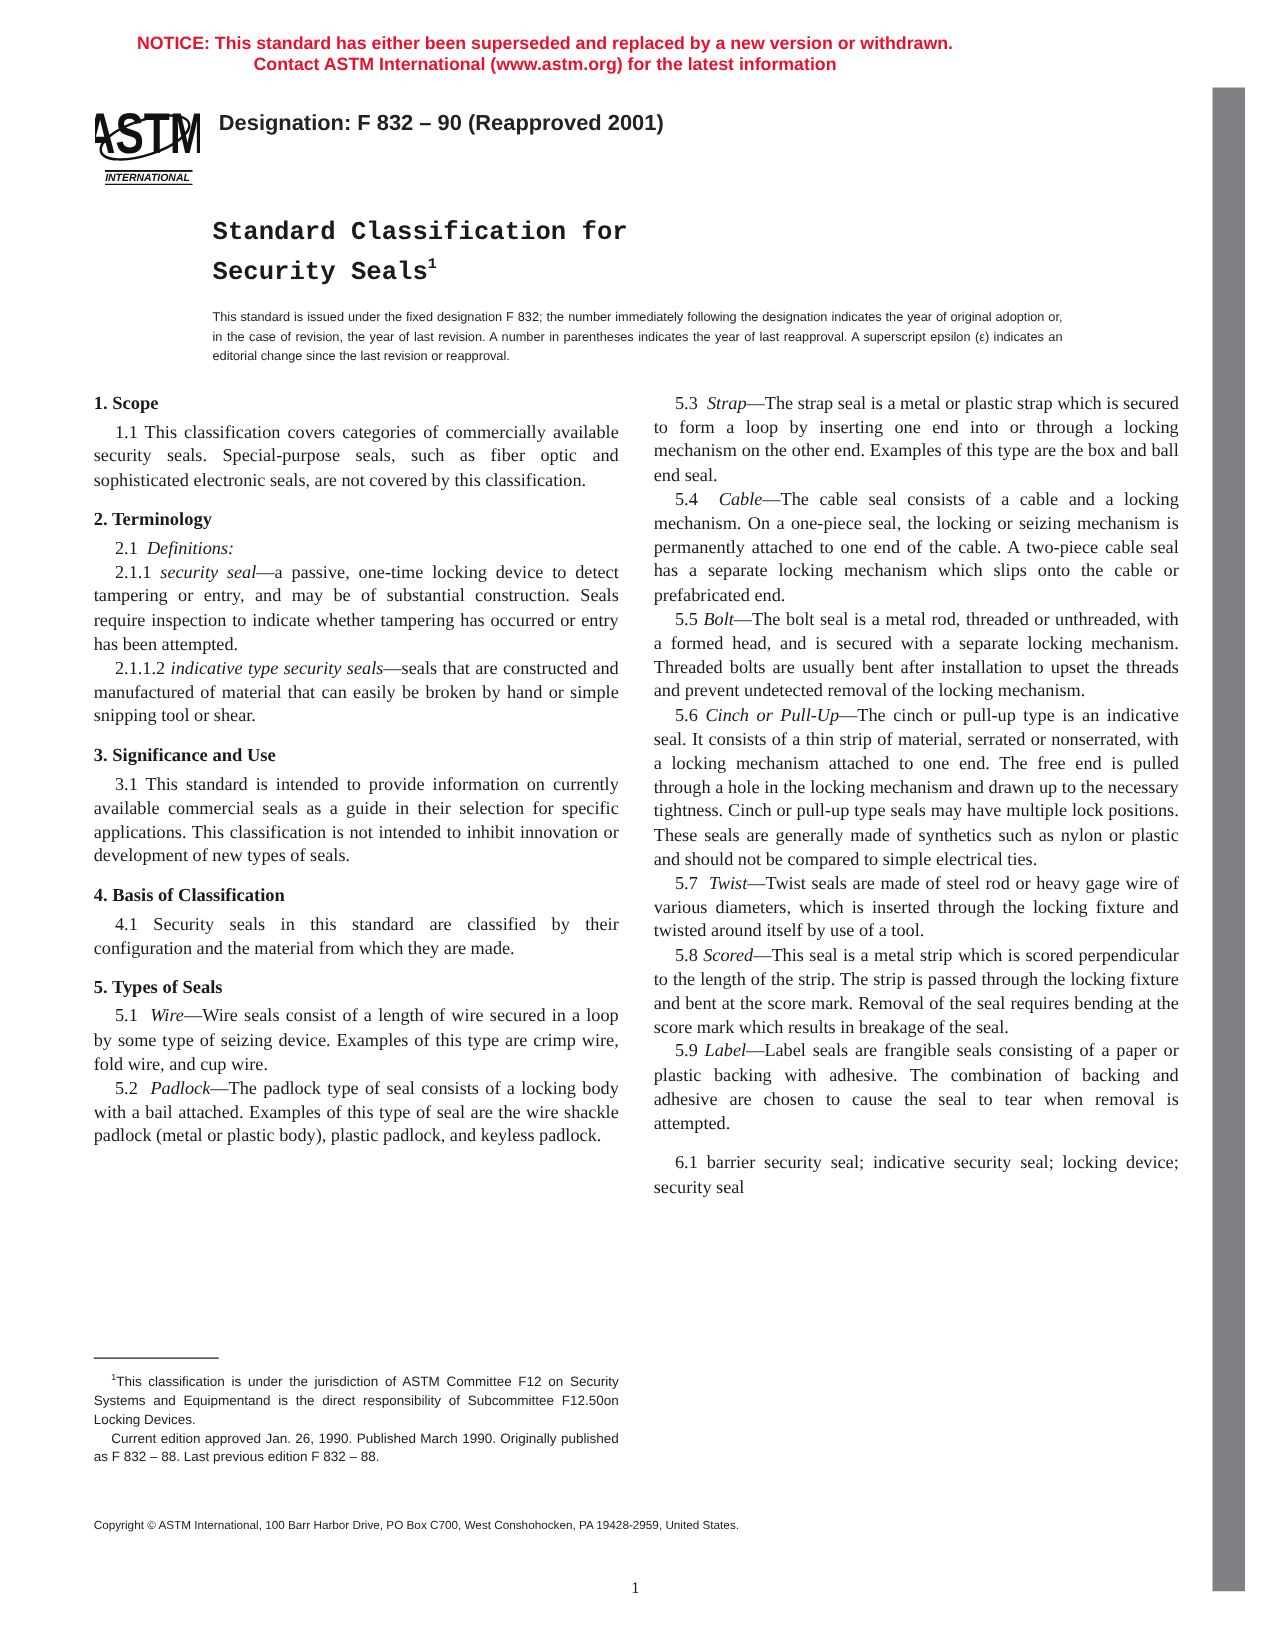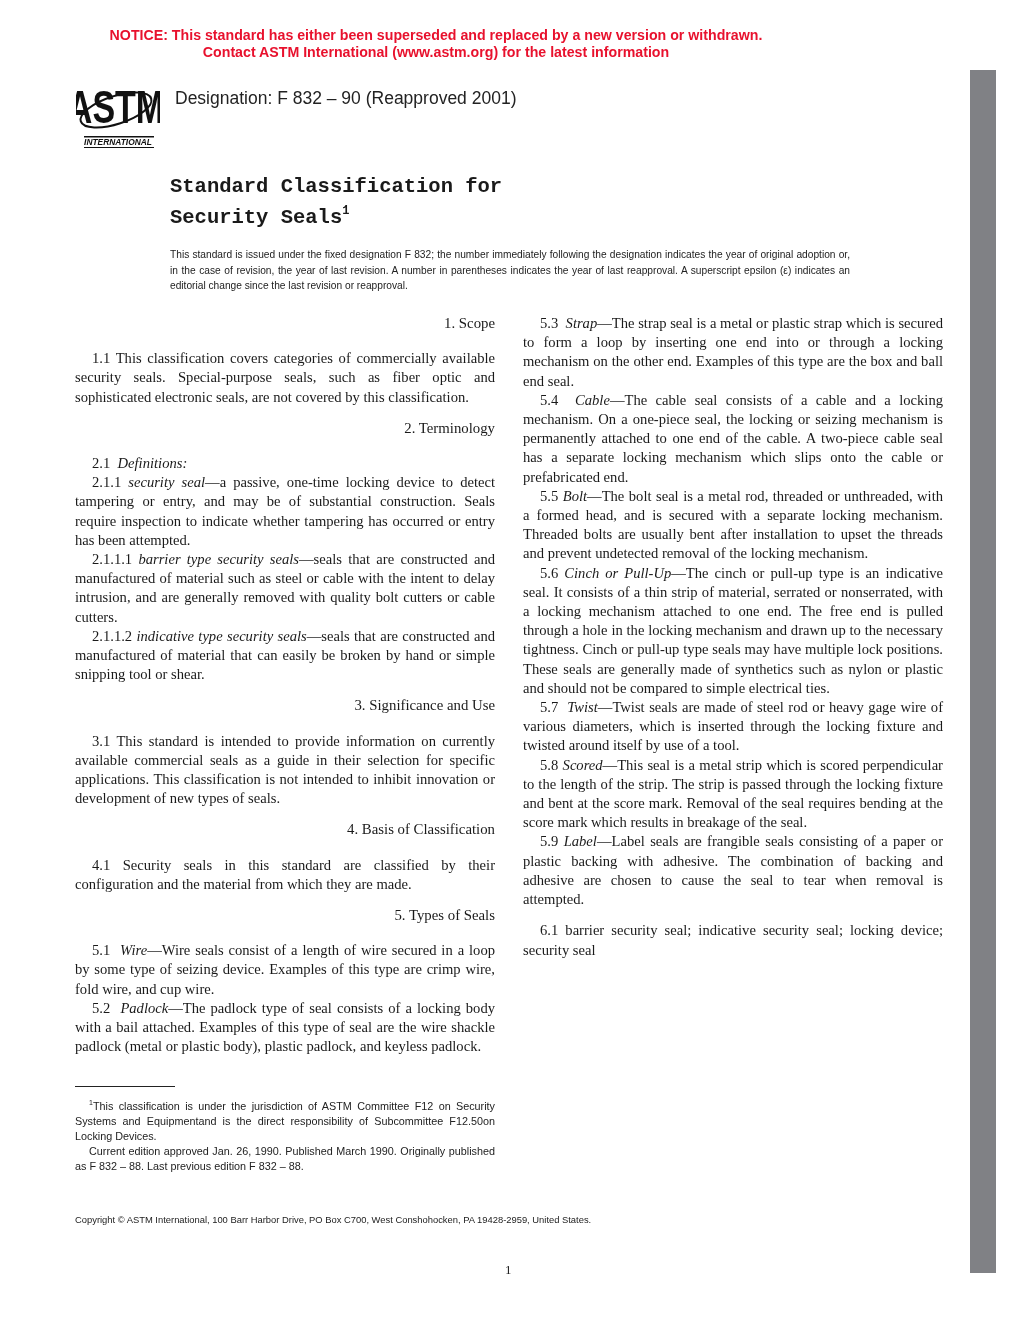--- a/index.html
+++ b/index.html
@@ -5,32 +5,32 @@
     html, body { margin: 0; padding: 0; background: #ffffff; }
     body { width: 1020px; height: 1320px; position: relative; overflow: hidden; color: #111; }
     .sans { font-family: "Liberation Sans", "DejaVu Sans", sans-serif; }
     .serif { font-family: "Liberation Serif", "DejaVu Serif", serif; }
 
     #notice { position: absolute; top: 27px; left: 0; width: 872px; text-align: center;
       color: #e8112d; font-weight: bold; font-size: 14.2px; line-height: 17px; }
     #notice div { white-space: nowrap; }
 
     #logo { position: absolute; left: 76px; top: 74px; width: 84px; height: 76px; }
-    #designation { position: absolute; left: 175px; top: 88px; font-size: 17.5px; font-weight: normal; color: #222; white-space: nowrap; }
+    #designation { position: absolute; left: 175px; top: 88px; font-size: 17.5px; font-weight: bold; color: #222; white-space: nowrap; }
 
     #title { position: absolute; left: 170px; top: 175px; font-size: 20.5px; font-weight: bold; line-height: 24px; color: #1a1a1a; font-family: Liberation Mono, monospace; }
     #title sup { font-size: 12px; vertical-align: 9px; }
 
     #issuance { position: absolute; left: 170px; top: 247px; width: 680px; font-size: 10.2px; line-height: 15.5px; color: #222; text-align: justify; }
 
     .col { position: absolute; top: 314px; width: 420px; font-size: 14.6px; line-height: 19.2px; color: #1a1a1a; }
     #col-left { left: 75px; }
     #col-right { left: 523px; }
-    .col h2 { font-size: 14.8px; font-weight: normal; margin: 0 0 4px 0; line-height: 19.2px; text-align: right; }
-    .col h2 + p { margin-top: 16px; }
+    .col h2 { font-size: 14.8px; font-weight: bold; margin: 0 0 4px 0; line-height: 19.2px; }
+    .col h2 + p { margin-top: 4px; }
     .col p { margin: 0; text-align: justify; text-indent: 17px; font-family: Liberation Serif, serif; }
     .col p.gap { margin-bottom: 12px; }
     .col i { font-style: italic; }
 
     #footnote-rule { position: absolute; left: 75px; top: 1086px; width: 100px; height: 0; border-top: 1px solid #222; }
     #footnotes { position: absolute; left: 75px; top: 1095px; width: 420px; font-size: 10.8px; line-height: 15.2px; color: #222; }
     #footnotes p { margin: 0; text-align: justify; text-indent: 14px; }
     #footnotes sup { font-size: 7px; }
 
     #copyright { position: absolute; left: 75px; top: 1214px; font-size: 9.4px; color: #222; white-space: nowrap; }
@@ -65,21 +65,20 @@
 
 <div id="issuance" class="sans">This standard is issued under the fixed designation F 832; the number immediately following the designation indicates the year of original adoption or, in the case of revision, the year of last revision. A number in parentheses indicates the year of last reapproval. A superscript epsilon (ε) indicates an editorial change since the last revision or reapproval.</div>
 
 <div id="col-left" class="col serif">
   <h2>1.  Scope</h2>
   <p class="gap"><span>1.1</span> <span>This classification covers categories of commercially available security seals. Special-purpose seals, such as fiber optic and sophisticated electronic seals, are not covered by this classification.</span></p>
 
   <h2>2.  Terminology</h2>
   <p><span>2.1</span>&nbsp; <i>Definitions:</i></p>
   <p><span>2.1.1</span> <i>security seal</i><span>—a passive, one-time locking device to detect tampering or entry, and may be of substantial construction. Seals require inspection to indicate whether tampering has occurred or entry has been attempted.</span></p>
-  <p><span>2.1.1.1</span> <i>barrier type security seals</i><span>—seals that are constructed and manufactured of material such as steel or cable with the intent to delay intrusion, and are generally removed with quality bolt cutters or cable cutters.</span></p>
   <p class="gap"><span>2.1.1.2</span> <i>indicative type security seals</i><span>—seals that are constructed and manufactured of material that can easily be broken by hand or simple snipping tool or shear.</span></p>
 
   <h2>3.  Significance and Use</h2>
   <p class="gap"><span>3.1</span> <span>This standard is intended to provide information on currently available commercial seals as a guide in their selection for specific applications. This classification is not intended to inhibit innovation or development of new types of seals.</span></p>
 
   <h2>4.  Basis of Classification</h2>
   <p class="gap"><span>4.1</span> <span>Security seals in this standard are classified by their configuration and the material from which they are made.</span></p>
 
   <h2>5.  Types of Seals</h2>
   <p><span>5.1</span>&nbsp; <i>Wire</i><span>—Wire seals consist of a length of wire secured in a loop by some type of seizing device. Examples of this type are crimp wire, fold wire, and cup wire.</span></p>

